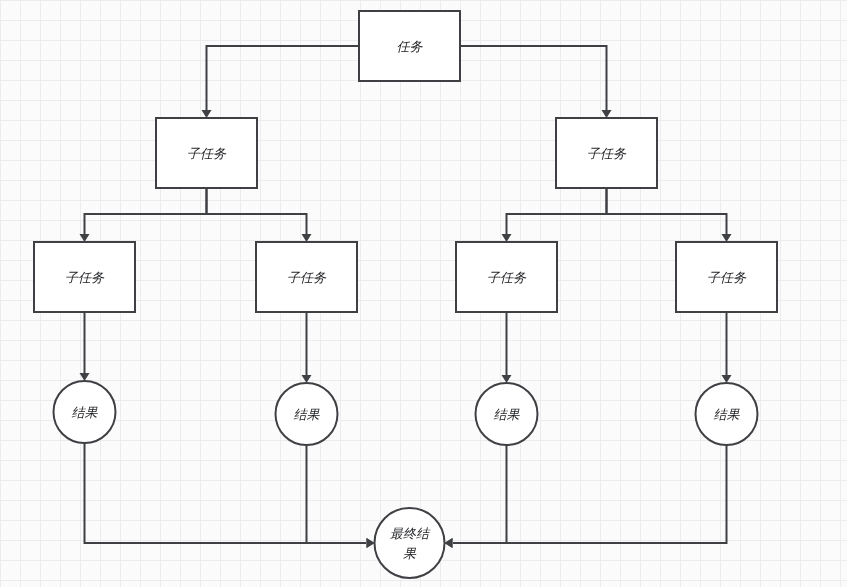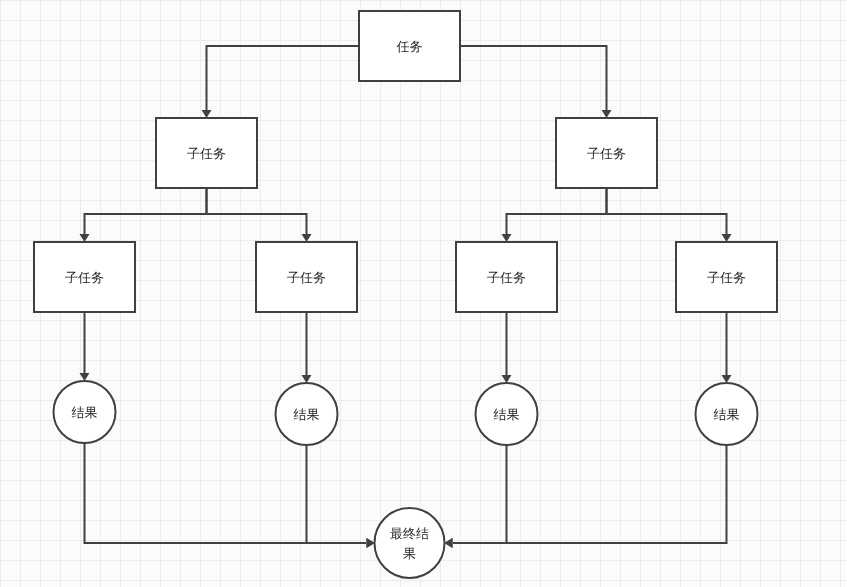--- a/index.html
+++ b/index.html
@@ -10,20 +10,21 @@
   }
   body {
     font-family: "DejaVu Sans", "Liberation Sans", sans-serif;
   }
   #canvas-root {
     position: relative;
     width: 847px;
     height: 587px;
     overflow: hidden;
     background-color: #fbfbfb;
+    font-style: italic;
   }
   #diagram-svg {
     display: block;
     width: 847px;
     height: 587px;
   }
   .grid-minor-line {
     stroke: #ececec;
     stroke-width: 1;
     shape-rendering: crispEdges;

